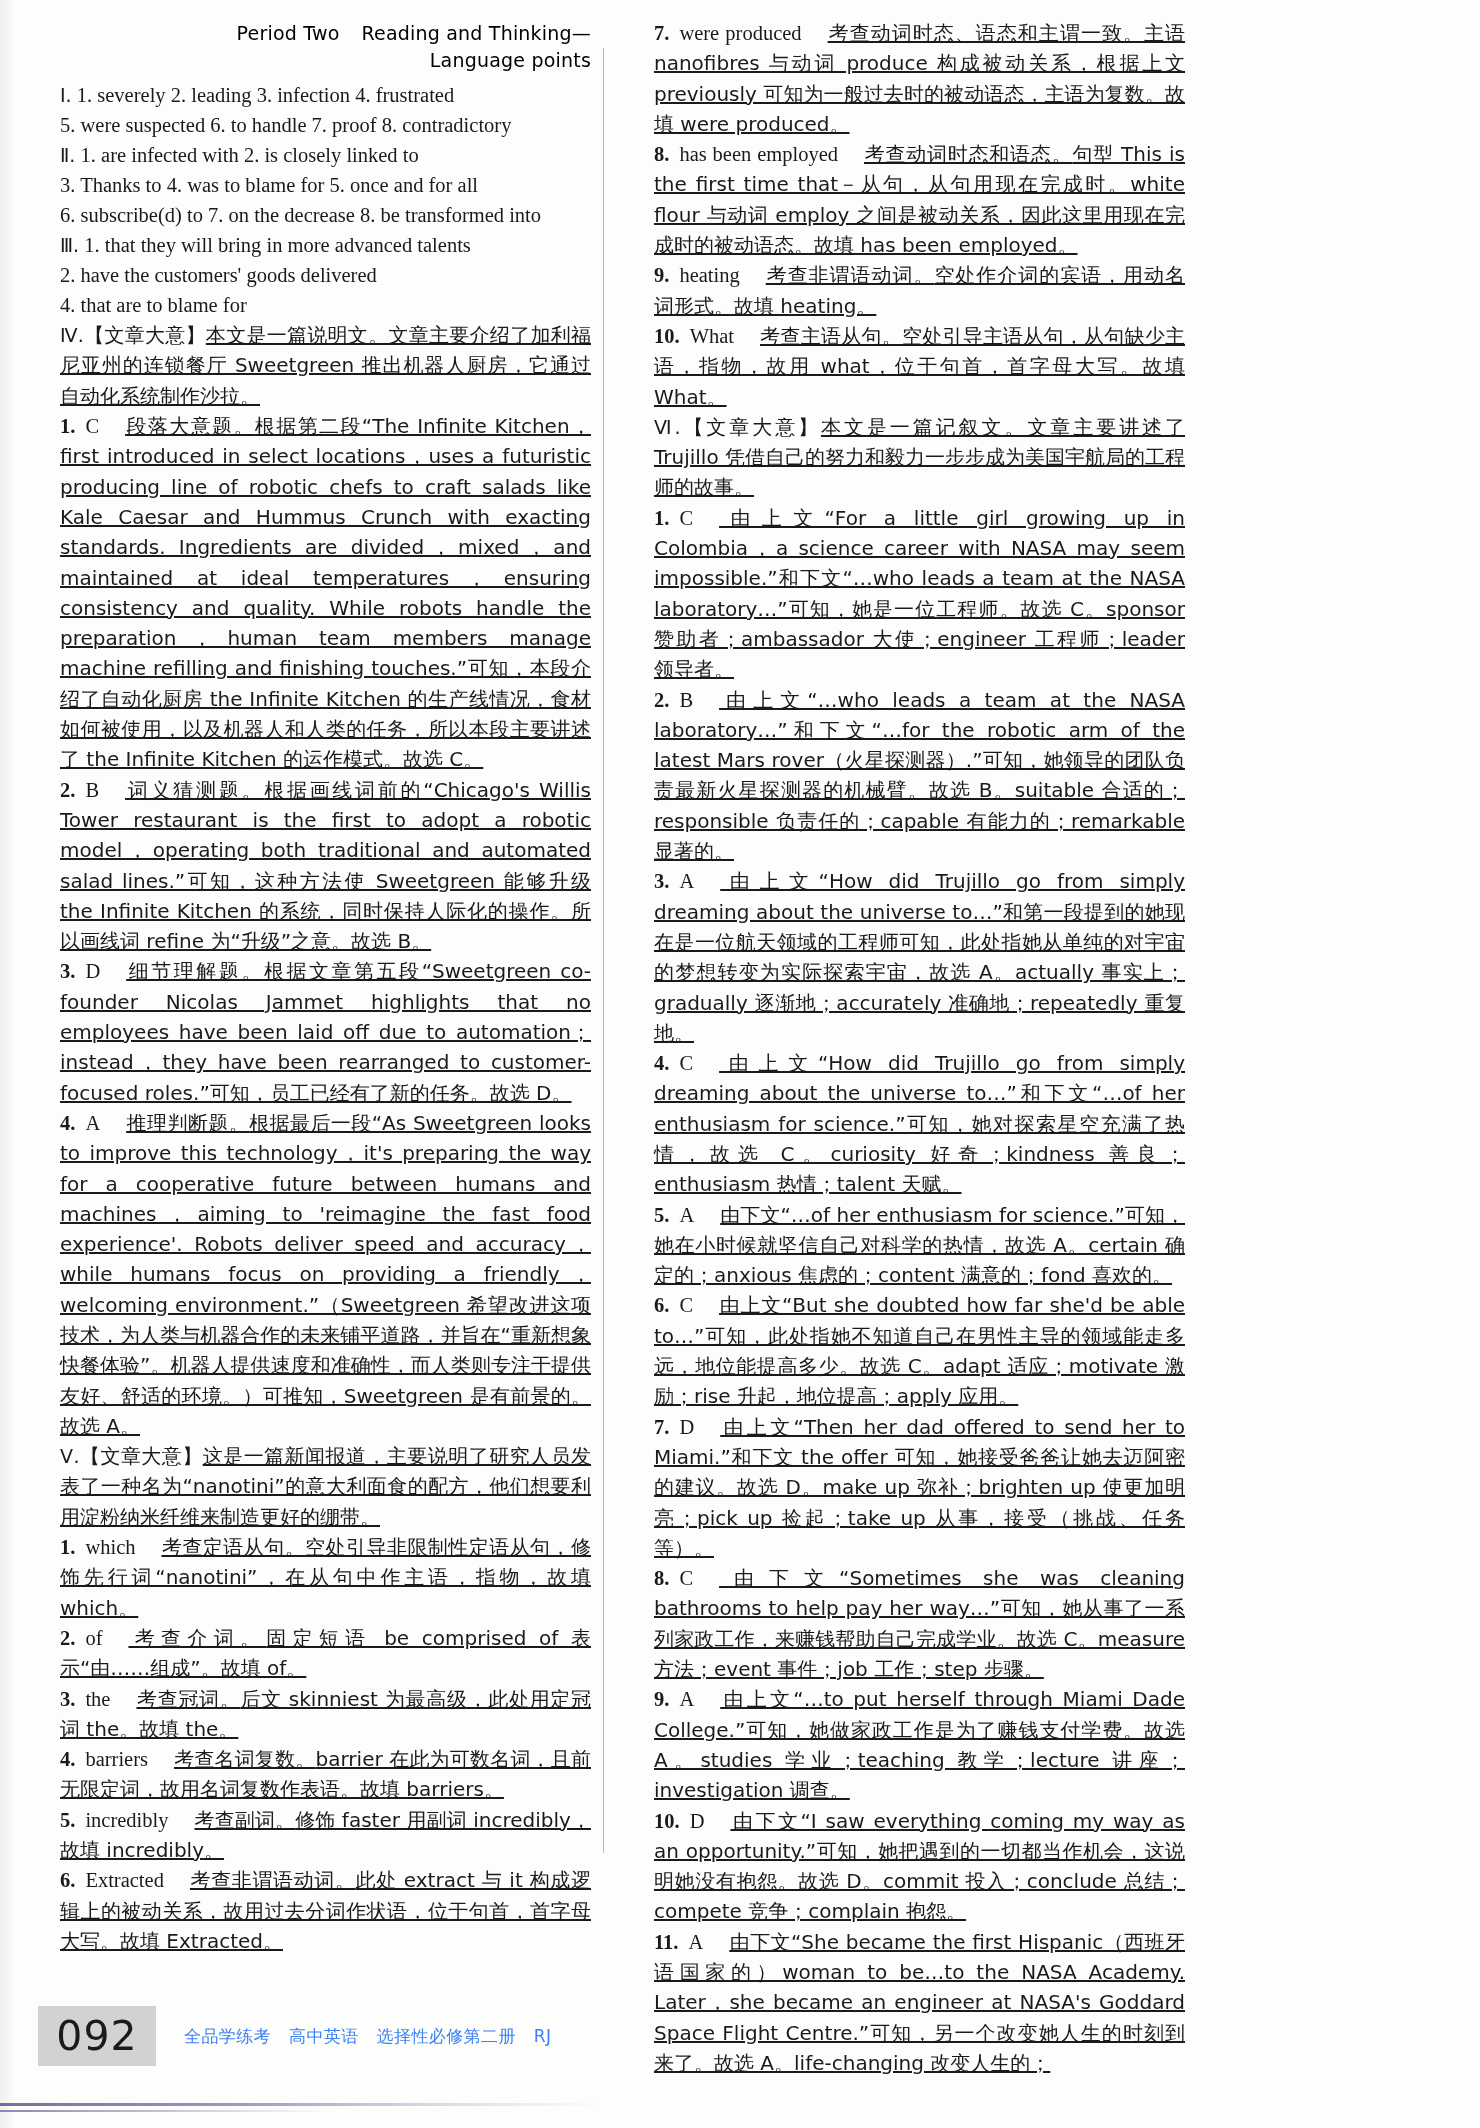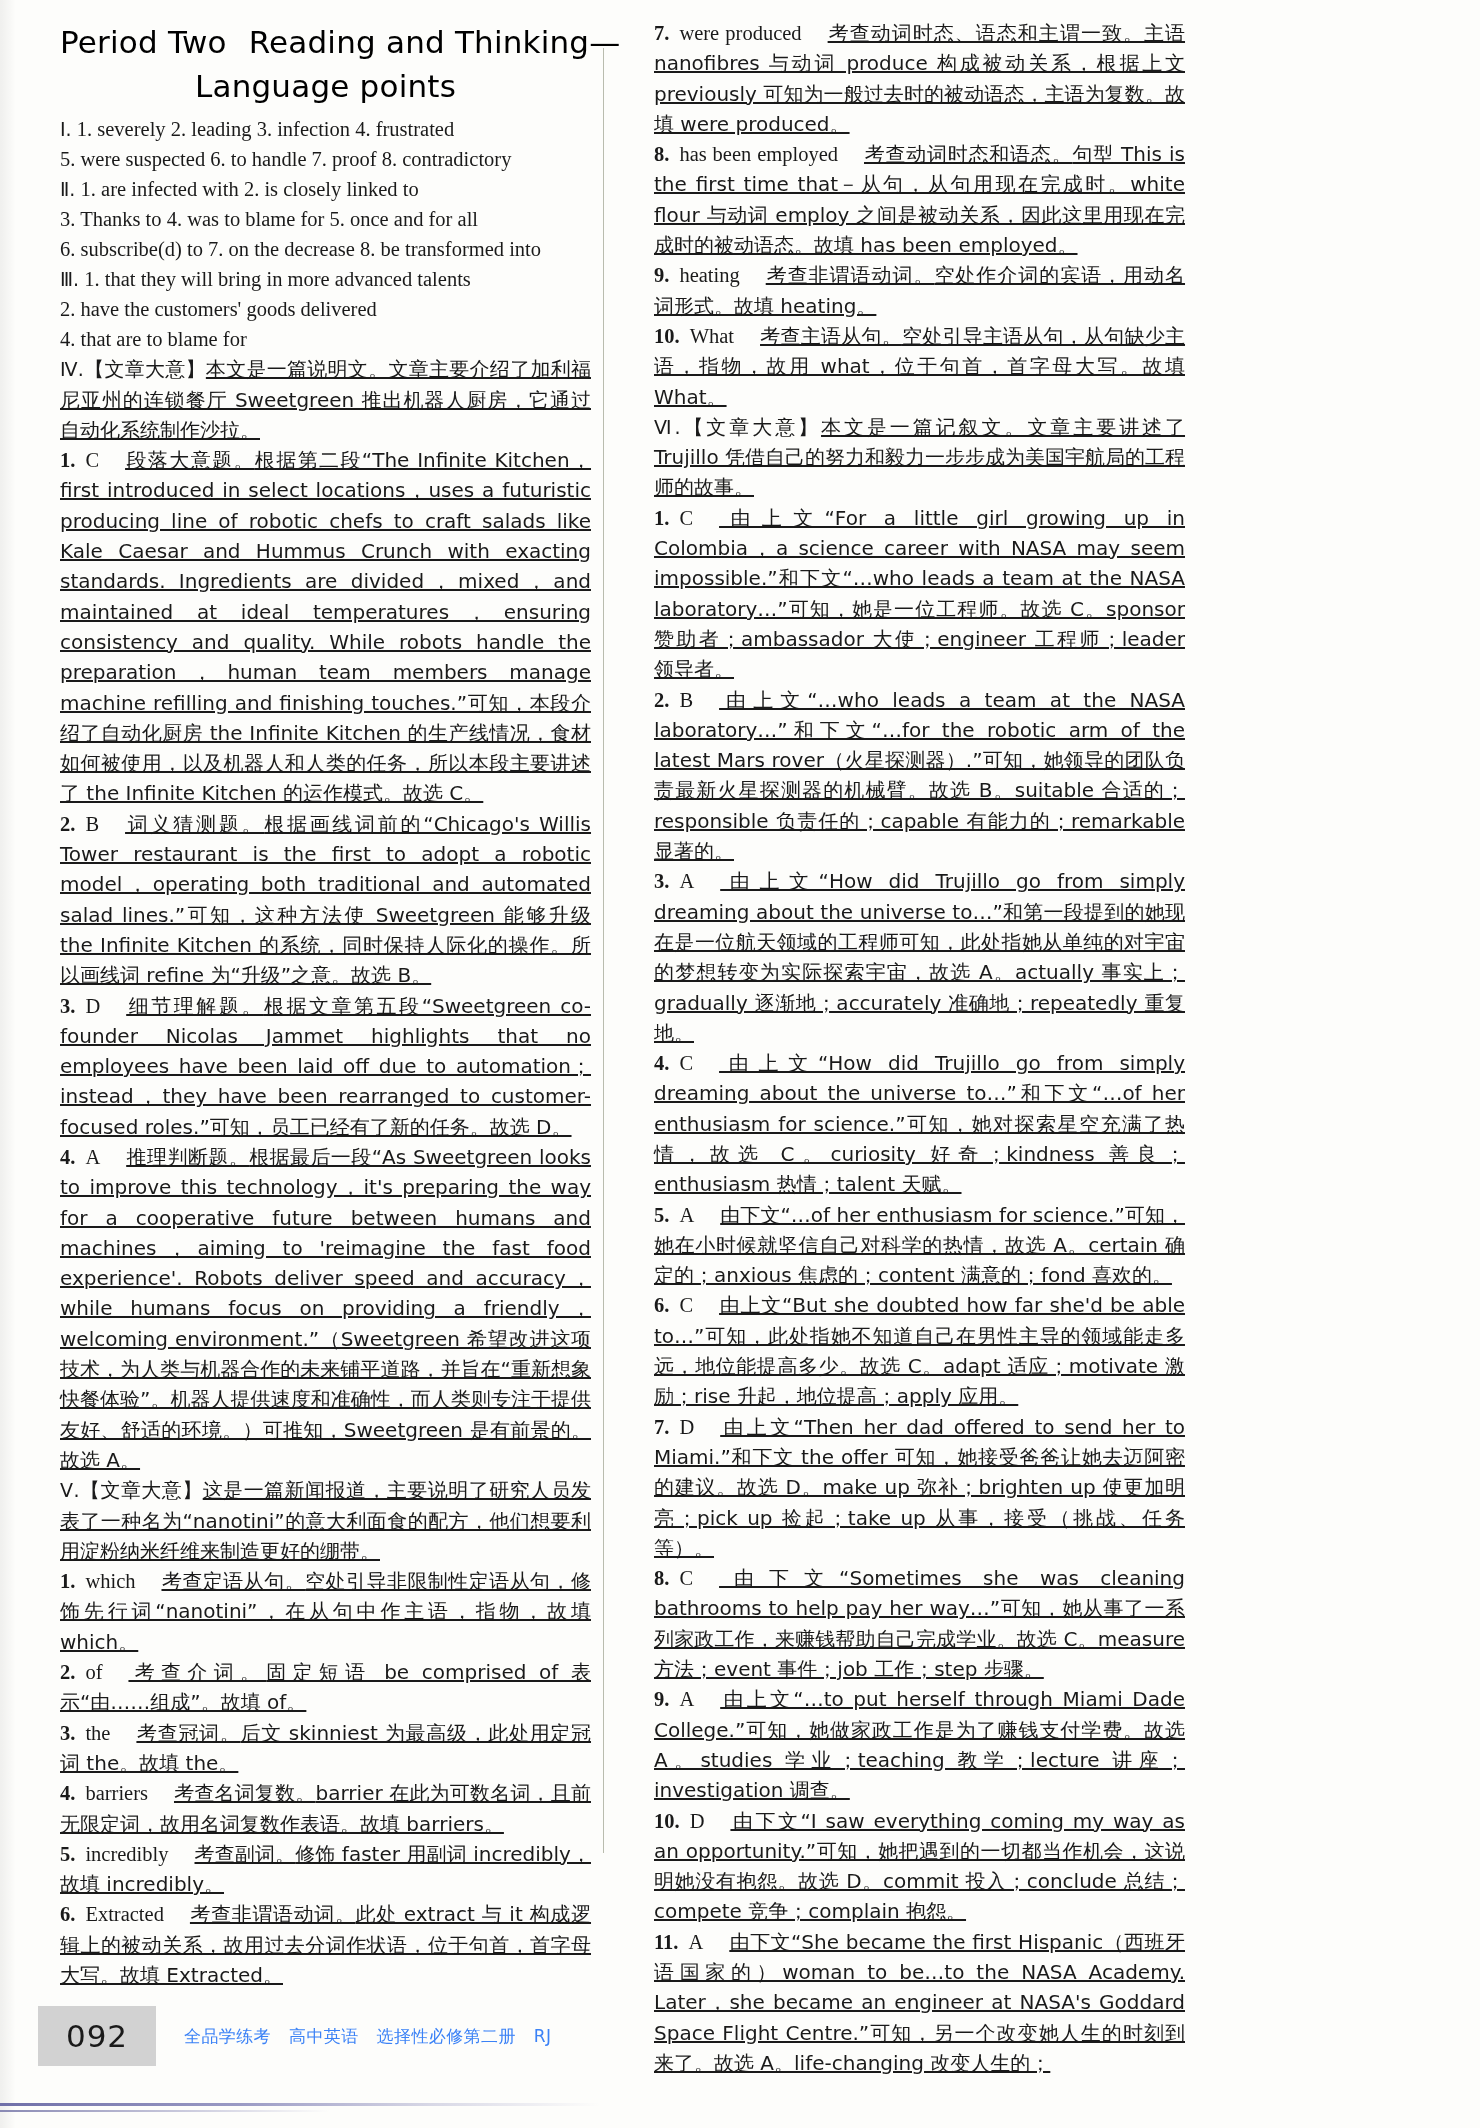--- a/index.html
+++ b/index.html
@@ -39,23 +39,23 @@
   .col-divider {
     width: 1px;
     background: #b9bcae;
     margin-top: 30px;
     margin-bottom: 140px;
     align-self: stretch;
   }
 
   
   .title-block {
-    text-align: center;
-    font-family: "DejaVu Sans", "Liberation Sans", sans-serif;
-    font-size: 31px;
+    text-align: right;
+    font-family: "DejaVu Sans", "Liberation Sans", sans-serif;
+    font-size: 19px;
     line-height: 1.42;
     letter-spacing: .2px;
     margin: 2px 0 6px 0;
     color: #000;
   }
   .title-line-1 { white-space: nowrap; }
   .title-sp { display: inline-block; width: 22px; }
   .title-line-2 { }
 
   
@@ -106,21 +106,21 @@
   .page-num-badge {
     width: 118px;
     height: 60px;
     background: #d2d2d2;
     display: flex;
     align-items: center;
     justify-content: center;
   }
   .page-num {
     font-family: "DejaVu Sans", "Liberation Sans", sans-serif;
-    font-size: 31px;
+    font-size: 41px;
     letter-spacing: 1px;
     color: #1a1a1a;
   }
   .footer-text {
     margin-left: 28px;
     font-family: "DejaVu Sans", "Liberation Sans", sans-serif;
     font-size: 17px;
     color: #3b82f6;
     letter-spacing: .4px;
     white-space: nowrap;

